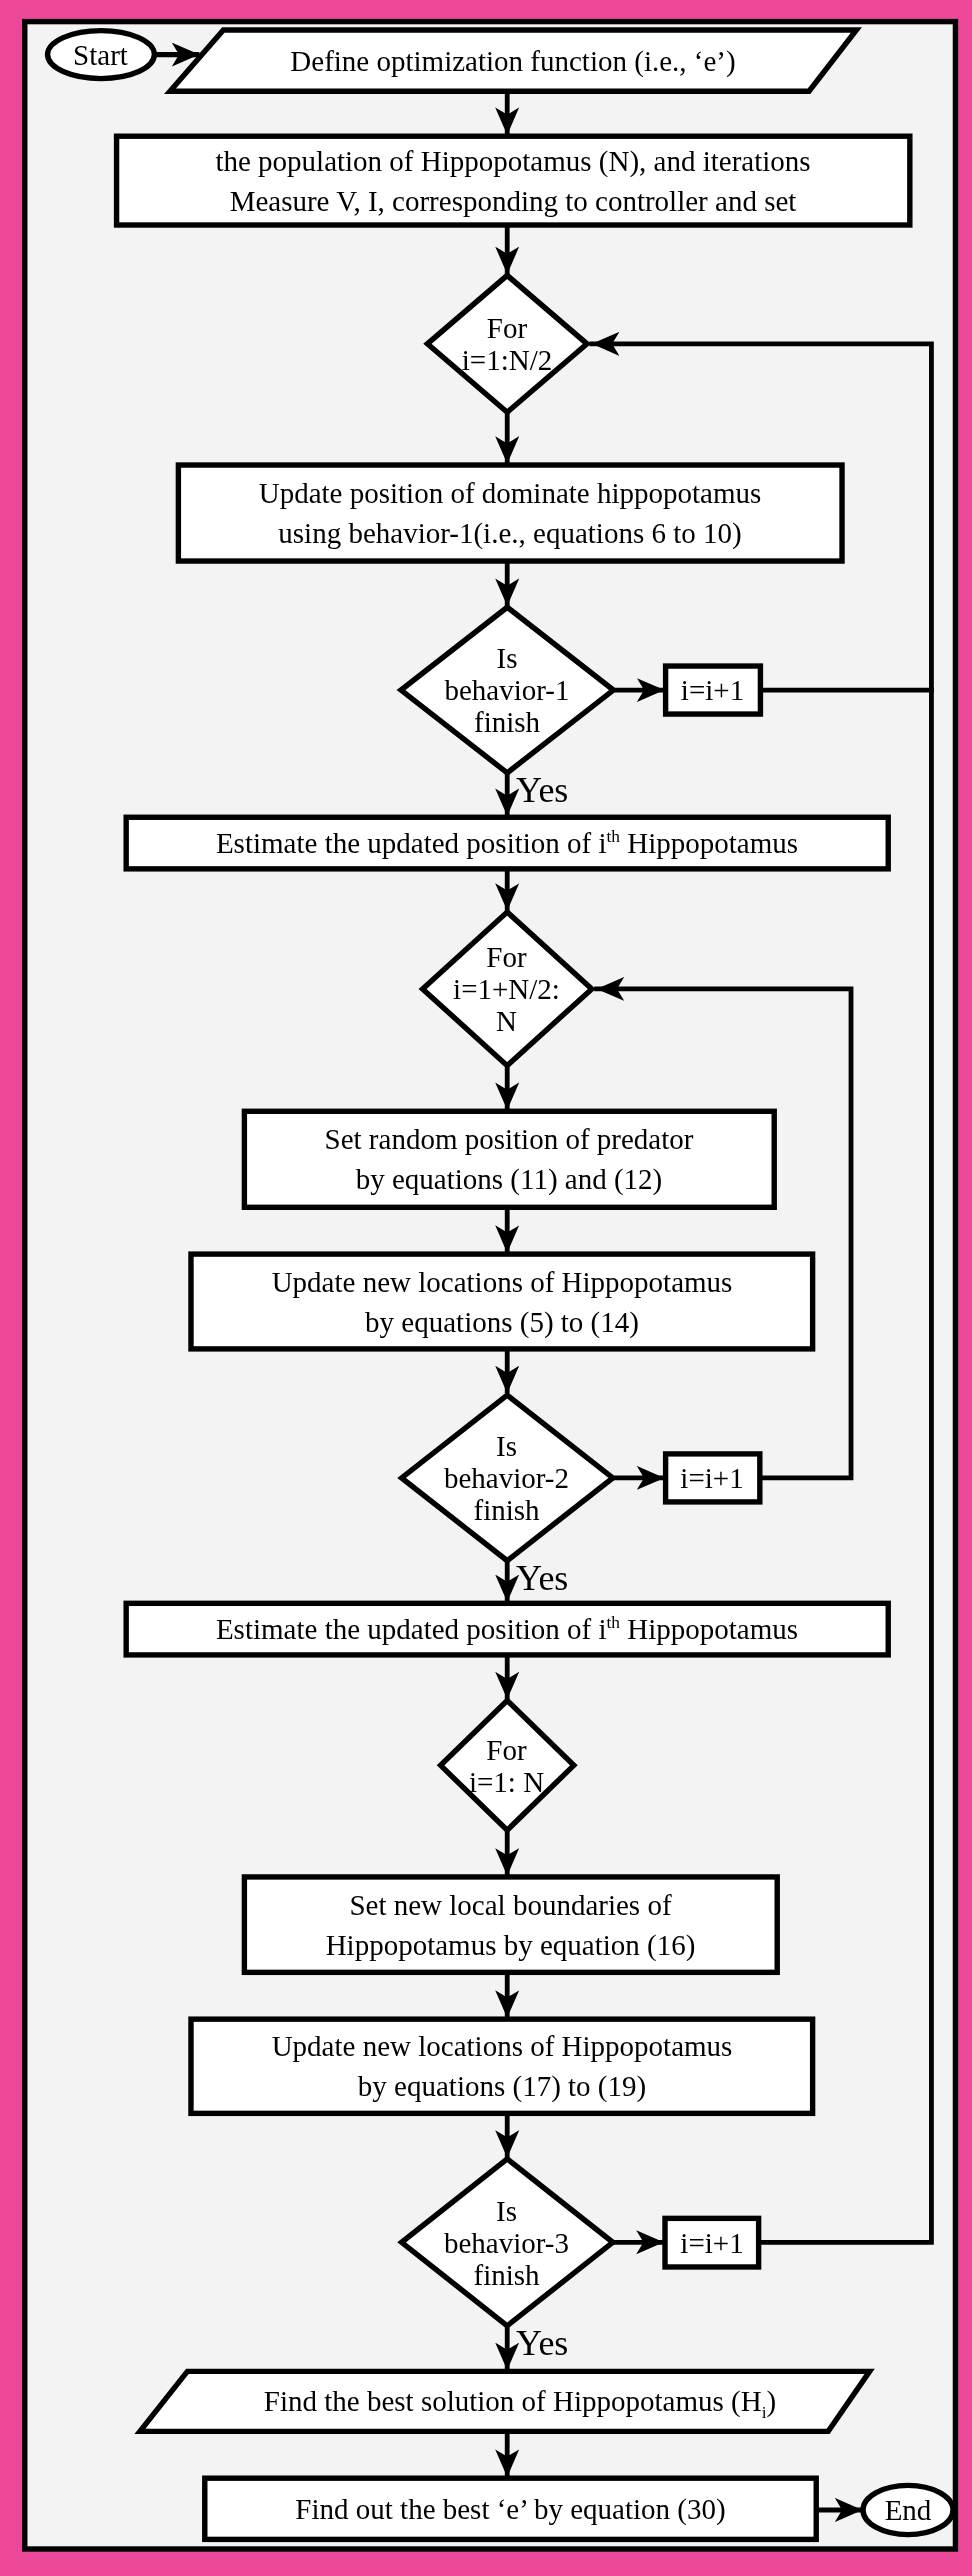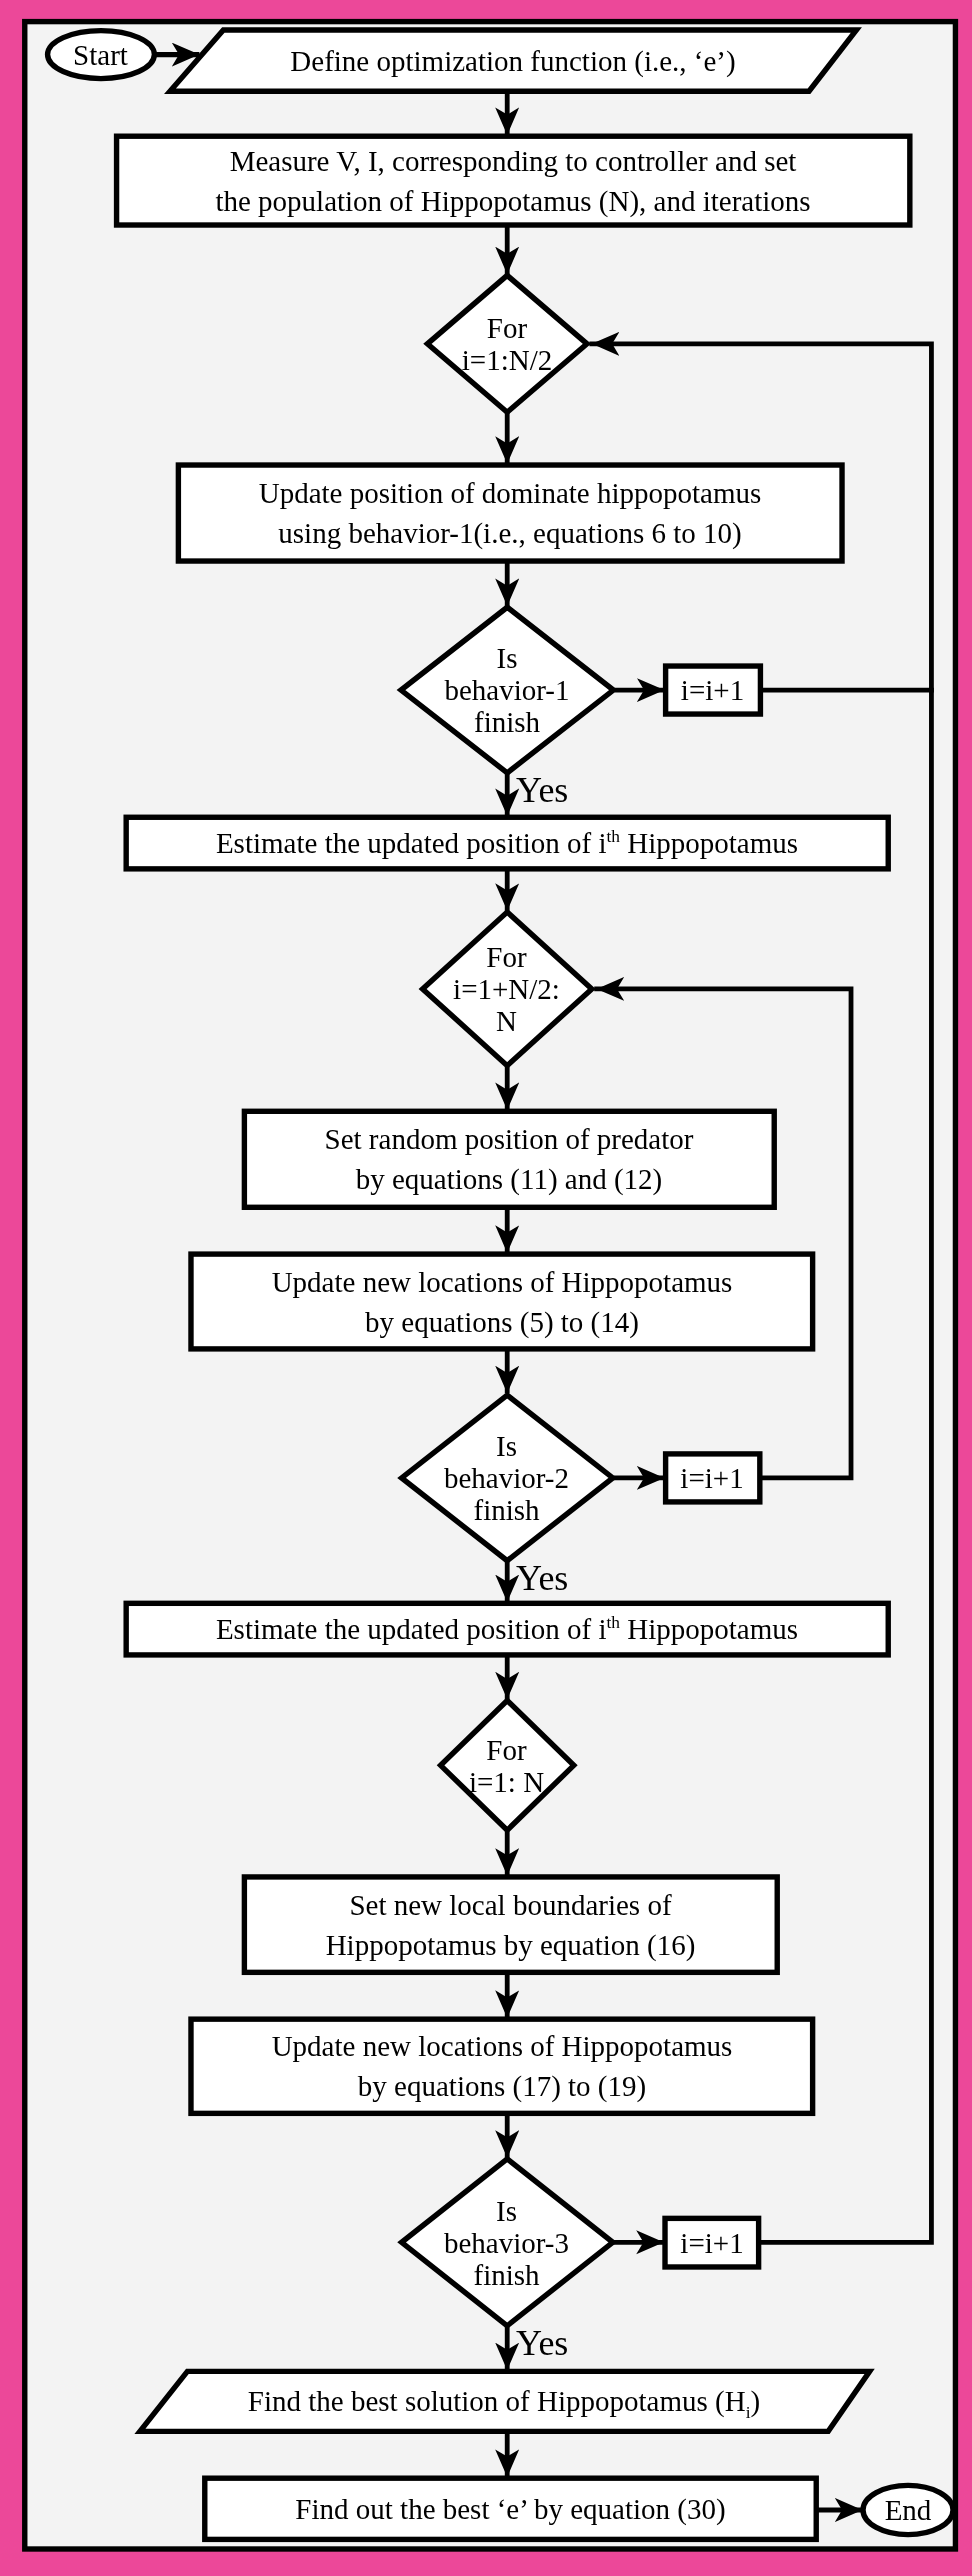--- a/index.html
+++ b/index.html
@@ -118,22 +118,22 @@
 
   <div class="txt" style="left:47px; top:31px; width:107px; height:47px;">
     <span>Start</span>
   </div>
 
   <div class="txt" style="left:180px; top:30px; width:666px; height:61px;">
     <span>Define optimization function (i.e., ‘e’)</span>
   </div>
 
   <div class="txt" style="left:120px; top:136px; width:786px; height:89px; line-height:40px;">
+    <span class="ln">the population of Hippopotamus (N), and iterations</span>
     <span class="ln">Measure V, I, corresponding to controller and set</span>
-    <span class="ln">the population of Hippopotamus (N), and iterations</span>
   </div>
 
   <div class="txt diamond-txt" style="left:427px; top:275px; width:160px; height:137px;">
     <span class="ln">For</span>
     <span class="ln">i=1:N/2</span>
   </div>
 
   <div class="txt" style="left:178px; top:465px; width:664px; height:96px; line-height:40px;">
     <span class="ln">Update position of dominate hippopotamus</span>
     <span class="ln">using behavior-1(i.e., equations 6 to 10)</span>
@@ -213,21 +213,21 @@
   </div>
 
   <div class="txt small-box" style="left:665px; top:2218px; width:94px; height:49px;">
     <span>i=i+1</span>
   </div>
 
   <div class="flow-label" style="left:516px; top:2329px;">
     <span>Yes</span>
   </div>
 
-  <div class="txt" style="left:150px; top:2371px; width:708px; height:60px;">
+  <div class="txt" style="left:166px; top:2371px; width:708px; height:60px;">
     <span><span class="pre-space">Find the best solution of Hippopotamus (H</span><sub class="sub">i</sub><span class="pre-space">)</span></span>
   </div>
 
   <div class="txt" style="left:205px; top:2478px; width:611px; height:61px;">
     <span>Find out the best ‘e’ by equation (30)</span>
   </div>
 
   <div class="txt" style="left:863px; top:2485px; width:90px; height:49px;">
     <span>End</span>
   </div>

